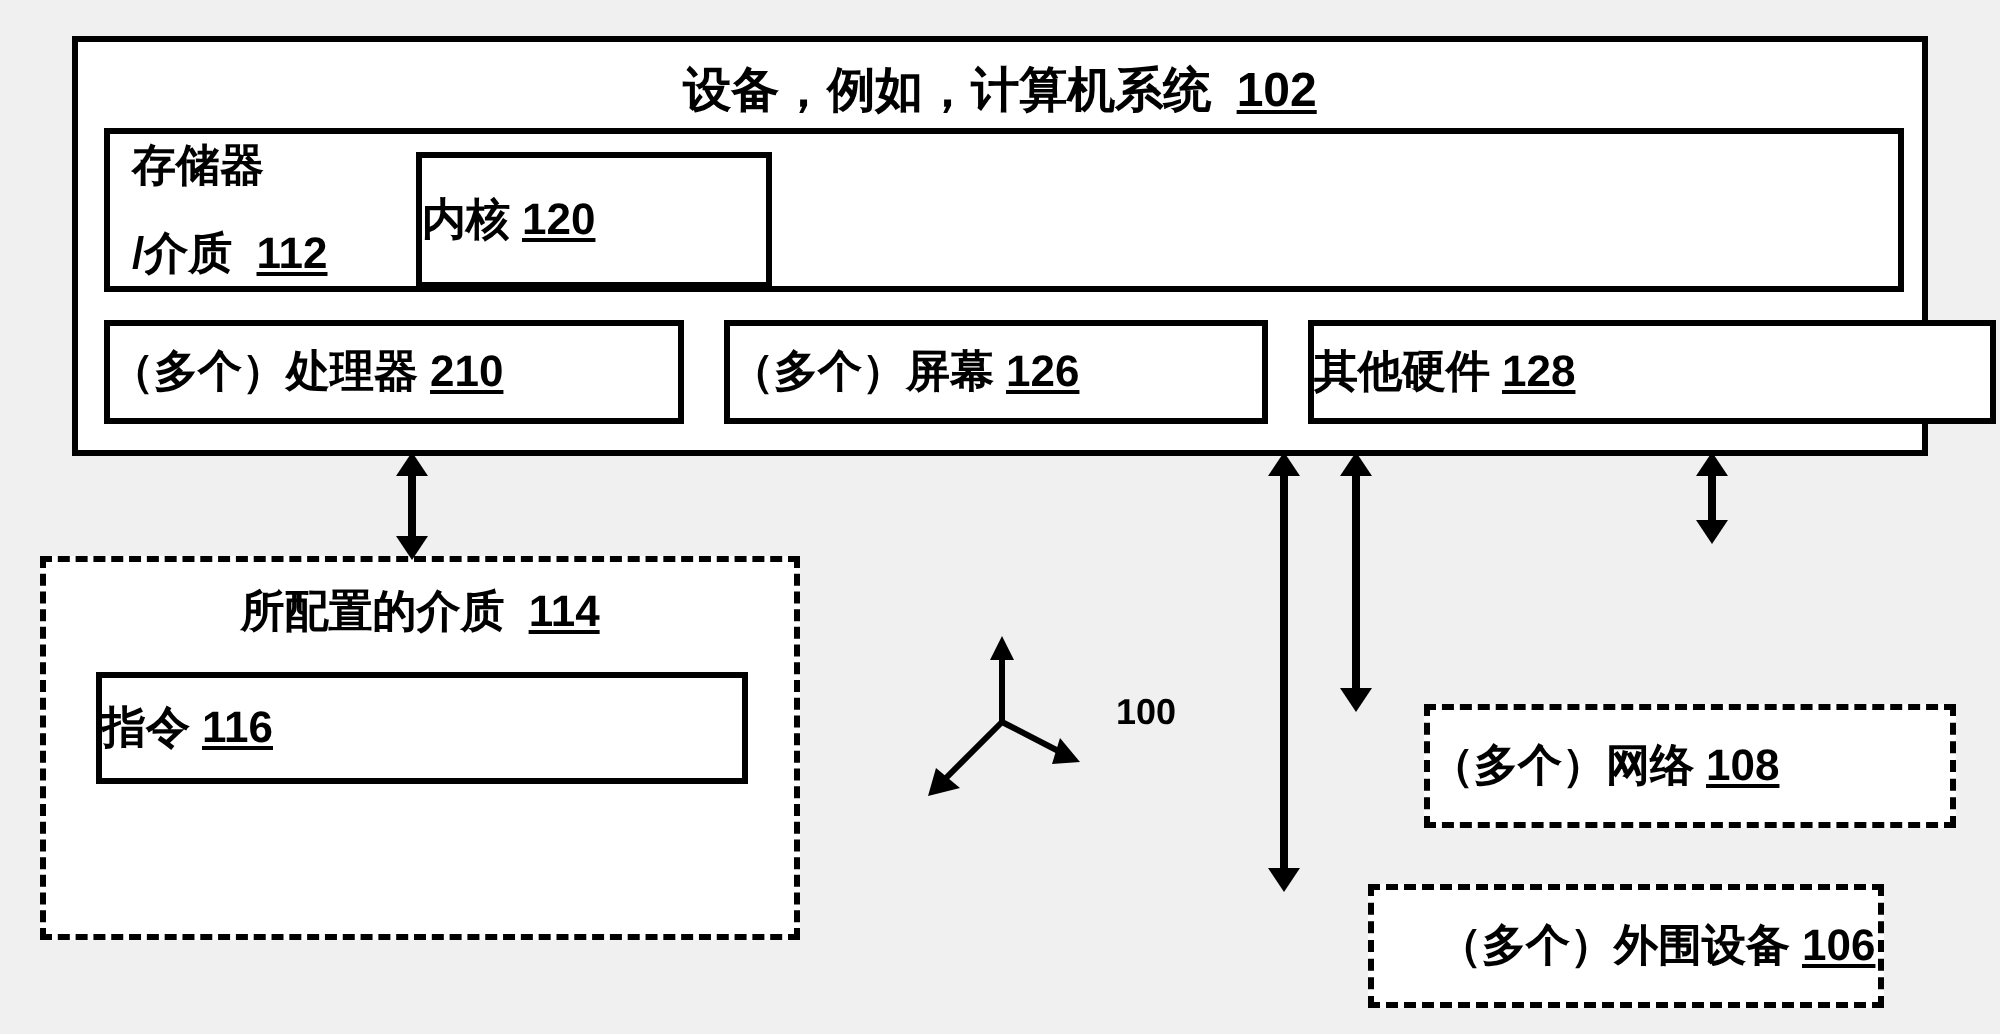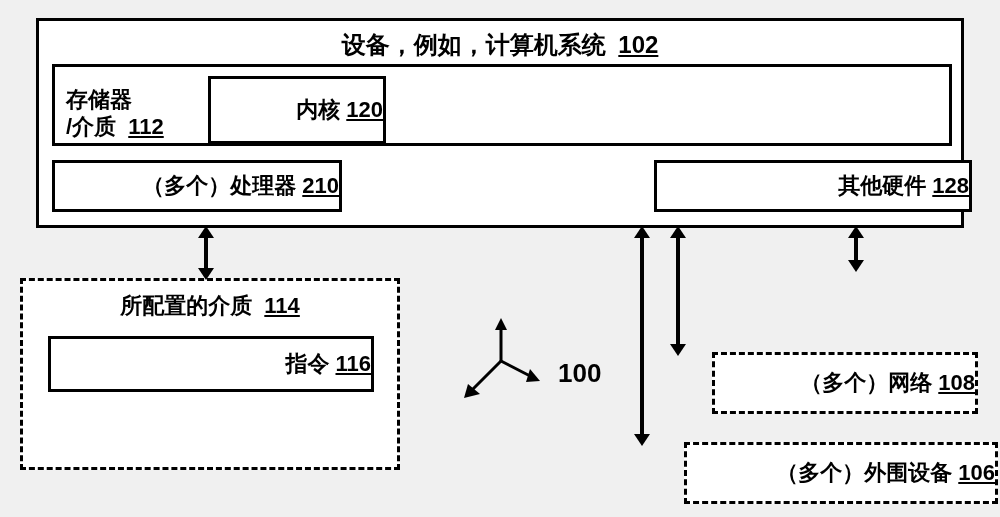--- a/index.html
+++ b/index.html
@@ -15,21 +15,21 @@
       position: relative;
       width: 100%;
       height: 100%;
     }
     .box {
       position: absolute;
       border: 3px solid #000;
       background: #fff;
       display: flex;
       align-items: center;
-      justify-content: flex-end;
+      justify-content: space-between;
       font-size: 22px;
       font-weight: bold;
     }
     .box.dashed { border-style: dashed; }
     .box .lbl { white-space: nowrap; }
     .ref { text-decoration: underline; margin-left: 6px; }
     .title-row { font-size: 24px; }
     .noborder { border: none; background: transparent; }
     .two-line { flex-direction: column; line-height: 1.2; }
 
@@ -46,23 +46,22 @@
       transform: translateX(-50%);
       width: 0; height: 0;
       border-left: 8px solid transparent;
       border-right: 8px solid transparent;
     }
     .varrow::before { top: -10px; border-bottom: 12px solid #000; }
     .varrow::after { bottom: -10px; border-top: 12px solid #000; }
 
     .center-glyph {
       position: absolute;
-      font-size: 26px;
+      font-size: 18px;
       font-weight: bold;
-      margin-top: 12px;
     }
     .center-arrows {
       position: absolute;
       width: 90px;
       height: 90px;
     }
   </style>
 </head>
 <body>
 
@@ -85,40 +84,43 @@
 
   <div class="box" style="left:52px; top:64px; width:900px; height:82px; background:transparent; border:3px solid #000;"></div>
 
   <div class="box" style="left:208px; top:76px; width:178px; height:68px;">
     <span class="lbl"><span>内核</span><span class="ref">120</span></span>
   </div>
 
   <div class="box" style="left:52px; top:160px; width:290px; height:52px;">
     <span class="lbl"><span>（多个）处理器</span><span class="ref">210</span></span>
   </div>
-  <div class="box" style="left:654px; top:160px; width:318px; height:52px;">
+  <div class="box" style="left:362px; top:160px; width:272px; height:52px;">
+    <span class="lbl"><span>（多个）屏幕</span><span class="ref">126</span></span>
+  </div>
+  <div class="box" style="left:654px; top:160px; width:344px; height:52px;">
     <span class="lbl"><span>其他硬件</span><span class="ref">128</span></span>
   </div>
 
   <div class="box dashed" style="left:20px; top:278px; width:380px; height:192px; flex-direction:column; justify-content:flex-start; padding-top:10px;">
     <div style="margin-bottom:28px;">
       <span>所配置的介质</span>
       <span class="ref">114</span>
     </div>
   </div>
   <div class="box" style="left:48px; top:336px; width:326px; height:56px;">
     <span class="lbl"><span>指令</span><span class="ref">116</span></span>
   </div>
 
 
-  <div class="box dashed" style="left:712px; top:352px; width:266px; height:62px;padding-left:32px;">
+  <div class="box dashed" style="left:712px; top:352px; width:266px; height:62px;">
     <span class="lbl"><span>（多个）网络</span><span class="ref">108</span></span>
   </div>
 
-  <div class="box dashed" style="left:684px; top:442px; width:314px; height:62px;">
+  <div class="box dashed" style="left:684px; top:442px; width:258px; height:62px;padding-left:32px;">
     <span class="lbl"><span>（多个）外围设备</span><span class="ref">106</span></span>
   </div>
 
   <div class="center-glyph" style="left:558px; top:346px;">100</div>
 
   <svg class="center-arrows" style="left:456px; top:316px;" viewBox="0 0 90 90">
     <line x1="45" y1="45" x2="45" y2="8" stroke="#000" stroke-width="3"></line>
     <polygon points="45,2 39,14 51,14" fill="#000"></polygon>
     <line x1="45" y1="45" x2="12" y2="78" stroke="#000" stroke-width="3"></line>
     <polygon points="8,82 12,68 24,78" fill="#000"></polygon>

